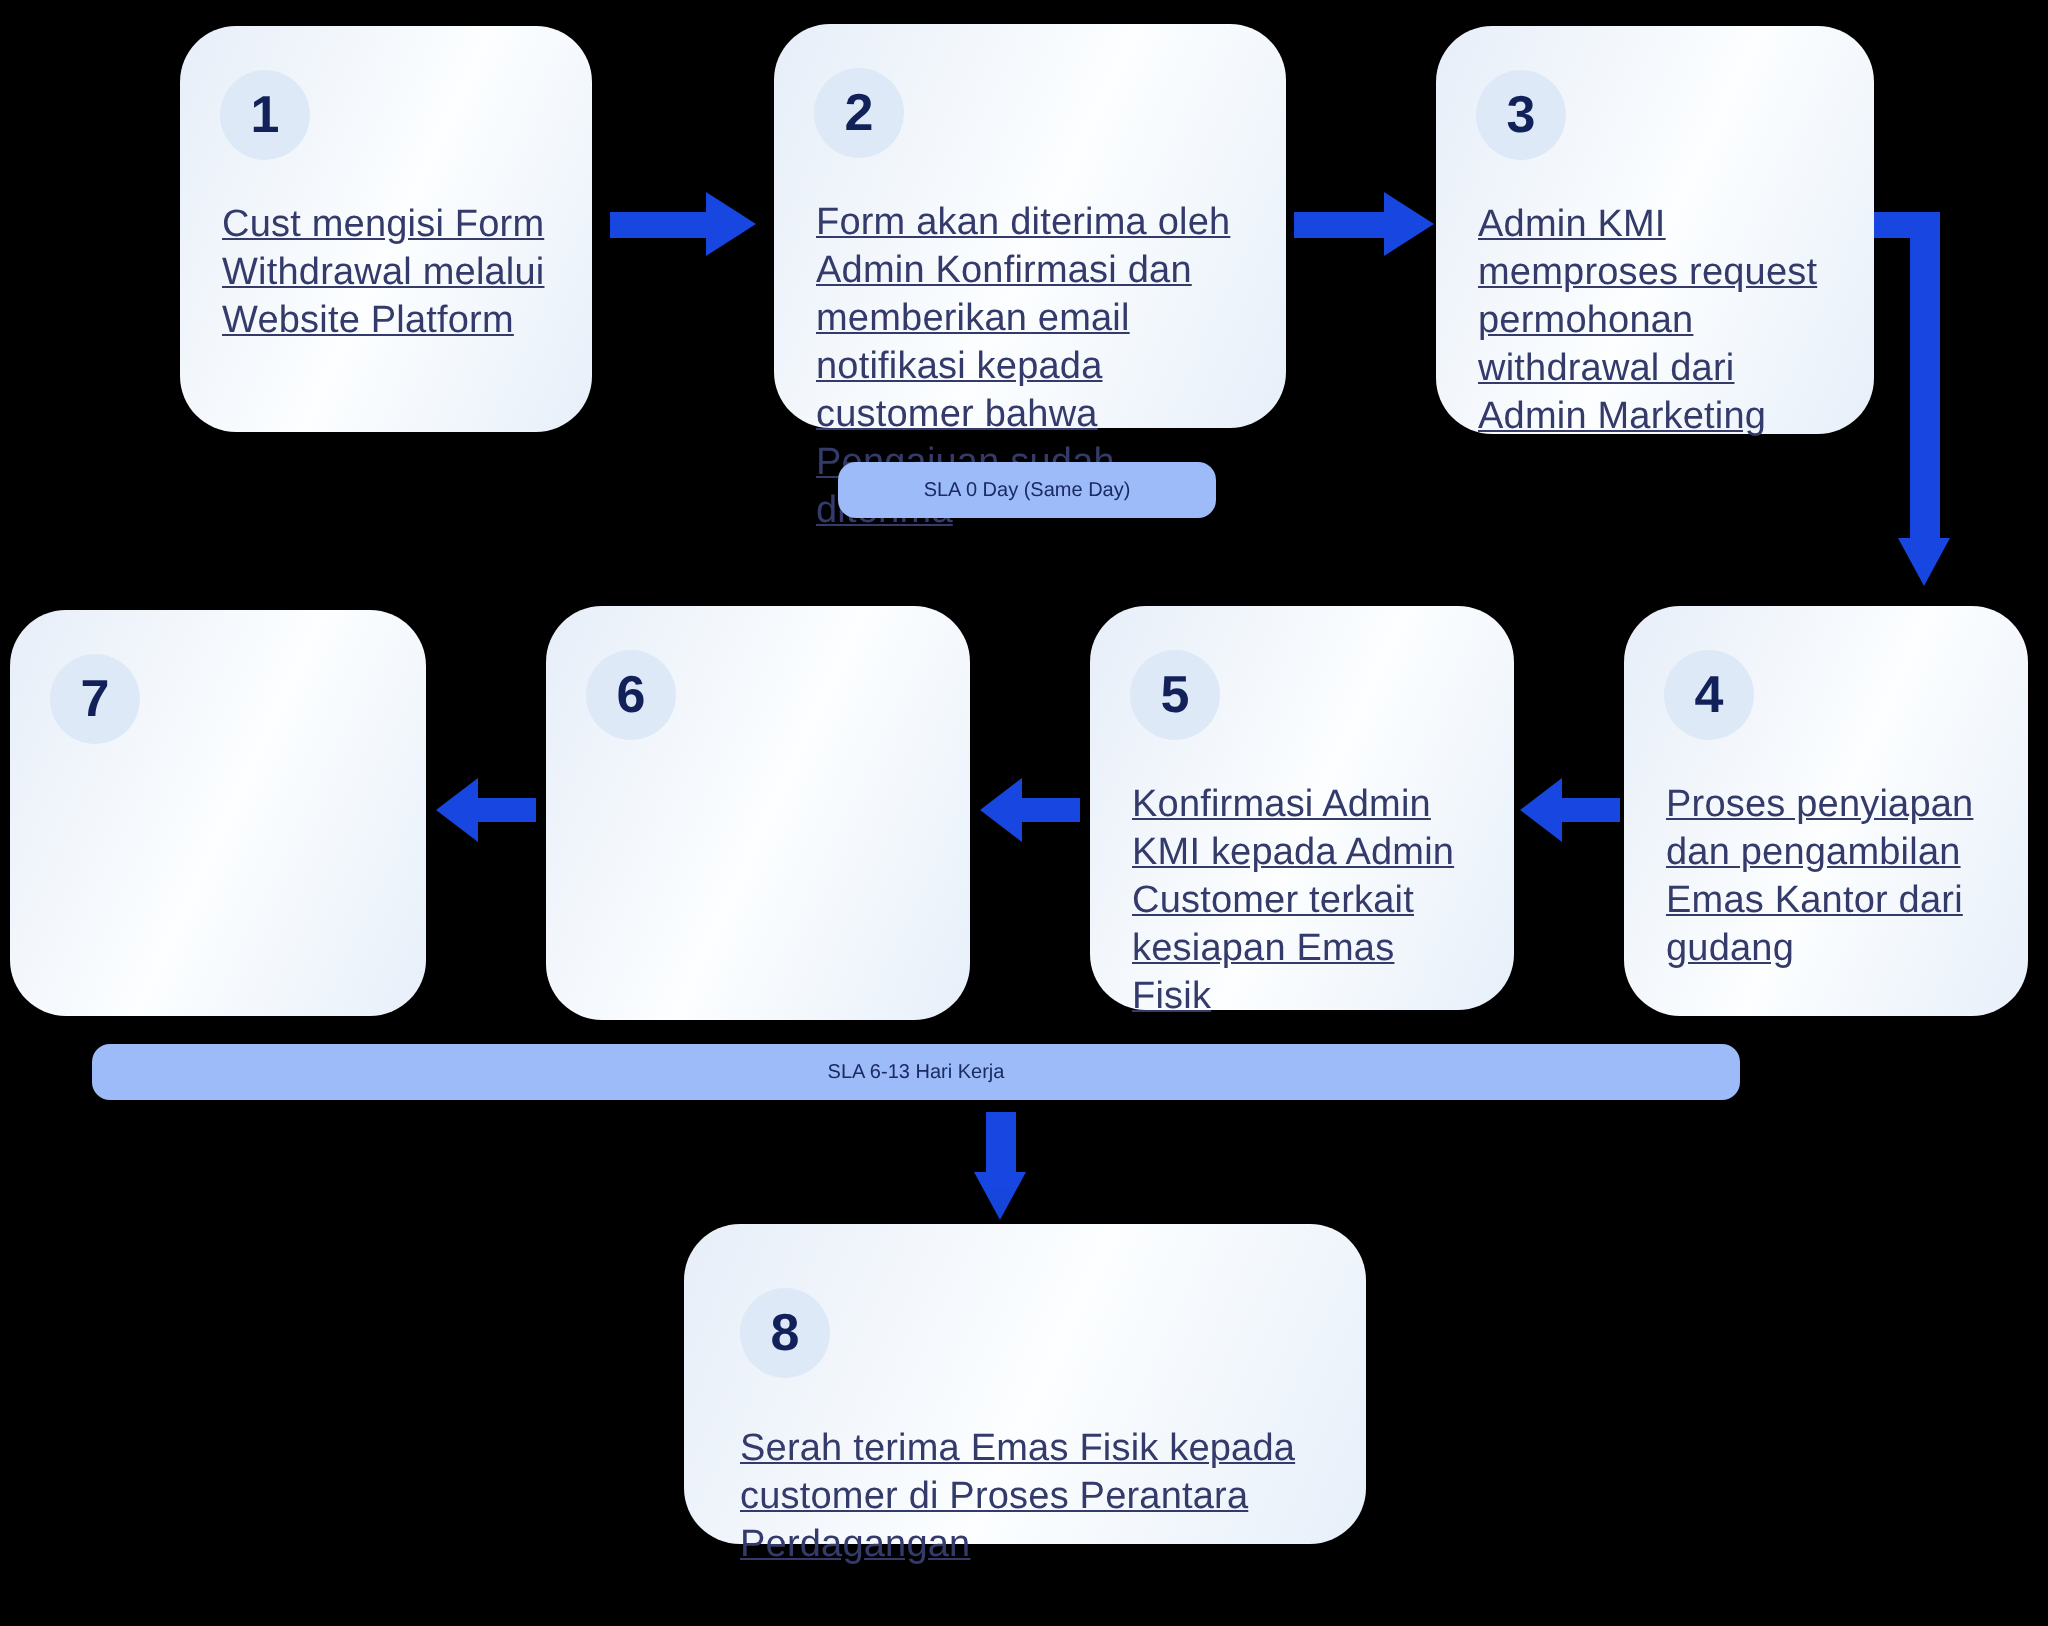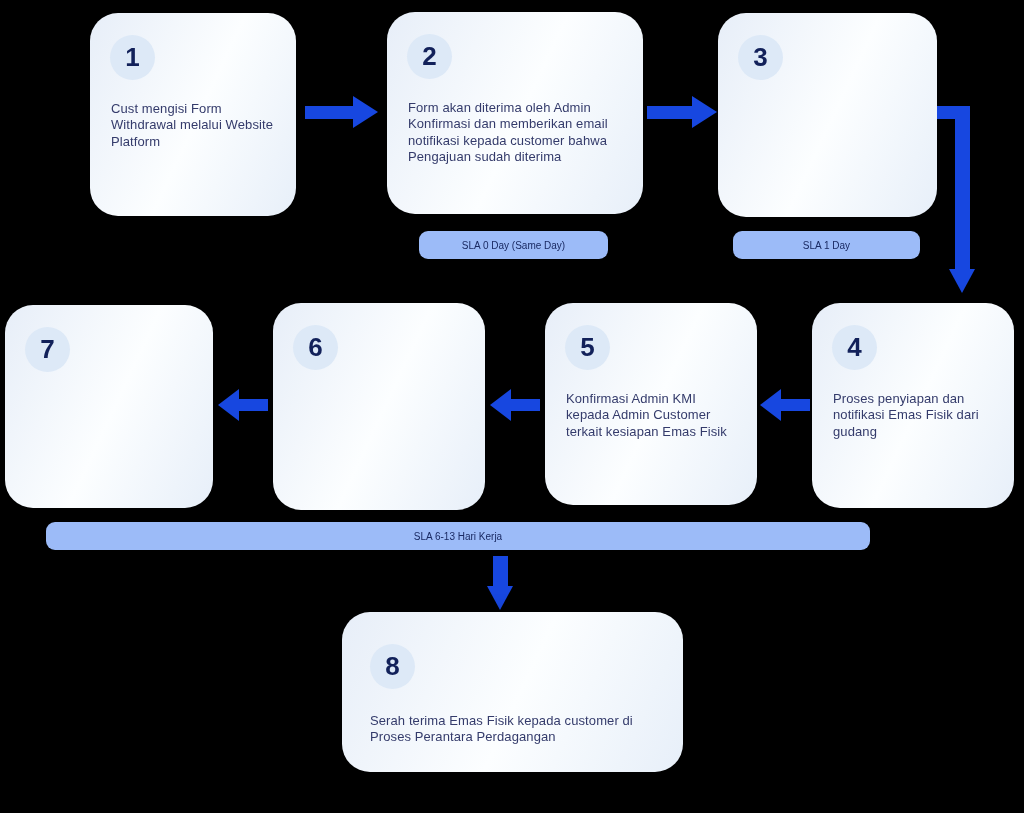--- a/index.html
+++ b/index.html
@@ -13,21 +13,21 @@
     box-shadow:0 10px 26px rgba(0,0,0,.45);
   }
   .badge {
     position:absolute; top:22px; left:20px; width:45px; height:45px;
     border-radius:50%; background:#dde9f7;
     display:flex; align-items:center; justify-content:center;
     font-size:26px; font-weight:bold; color:#12215a;
   }
   .step-text {
     position:absolute; top:88px; left:21px; right:15px;
-    font-size:13px; line-height:1.26; color:#343b6b; letter-spacing:.1px;
+    font-size:19px; line-height:1.26; color:#343b6b; letter-spacing:.1px;text-decoration:underline;
   }
   .pill {
     position:absolute; height:28px; border-radius:9px; background:#9cbbf8;
     display:flex; align-items:center; justify-content:center;
     font-size:10px; font-weight:normal; color:#1a2a63;
   }
   .seg { position:absolute; background:#1747e0; }
   .tri { position:absolute; width:0; height:0; }
   .tri-right { border-top:16px solid transparent; border-bottom:16px solid transparent; border-left:25px solid #1747e0; }
   .tri-left  { border-top:16px solid transparent; border-bottom:16px solid transparent; border-right:21px solid #1747e0; }
@@ -67,24 +67,24 @@
     <div class="badge">
         <span>2</span>
       </div>
     <div class="step-text">Form akan diterima oleh Admin Konfirmasi dan memberikan email notifikasi kepada customer bahwa Pengajuan sudah diterima</div>
   </div>
 
   <div class="step" id="box3">
     <div class="badge">
         <span>3</span>
       </div>
+    <div class="step-text">Admin KMI memproses request permohonan withdrawal dari Admin Marketing</div>
   </div>
 
   <div class="pill" id="pill2">SLA 0 Day (Same Day)</div>
-  <div class="pill" id="pill3">SLA 1 Day</div>
 
   <div style="position:absolute;left:305px;top:96px;width:73px;height:33px;">
     <div class="seg" style="left:0;top:10px;width:48px;height:13px;"></div>
     <div class="tri tri-right" style="left:48px;top:0;"></div>
   </div>
   <div style="position:absolute;left:647px;top:96px;width:68px;height:33px;">
     <div class="seg" style="left:0;top:10px;width:45px;height:13px;"></div>
     <div class="tri tri-right" style="left:45px;top:0;"></div>
   </div>
 
@@ -110,21 +110,21 @@
     <div class="badge">
         <span>5</span>
       </div>
     <div class="step-text">Konfirmasi Admin KMI kepada Admin Customer terkait kesiapan Emas Fisik</div>
   </div>
 
   <div class="step" id="box4">
     <div class="badge">
         <span>4</span>
       </div>
-    <div class="step-text">Proses penyiapan dan notifikasi Emas Fisik dari gudang</div>
+    <div class="step-text">Proses penyiapan dan pengambilan Emas Kantor dari gudang</div>
   </div>
 
   <div style="position:absolute;left:760px;top:389px;width:50px;height:32px;">
     <div class="tri tri-left" style="left:0;top:0;"></div>
     <div class="seg" style="left:21px;top:10px;width:29px;height:12px;"></div>
   </div>
   <div style="position:absolute;left:490px;top:389px;width:50px;height:32px;">
     <div class="tri tri-left" style="left:0;top:0;"></div>
     <div class="seg" style="left:21px;top:10px;width:29px;height:12px;"></div>
   </div>

